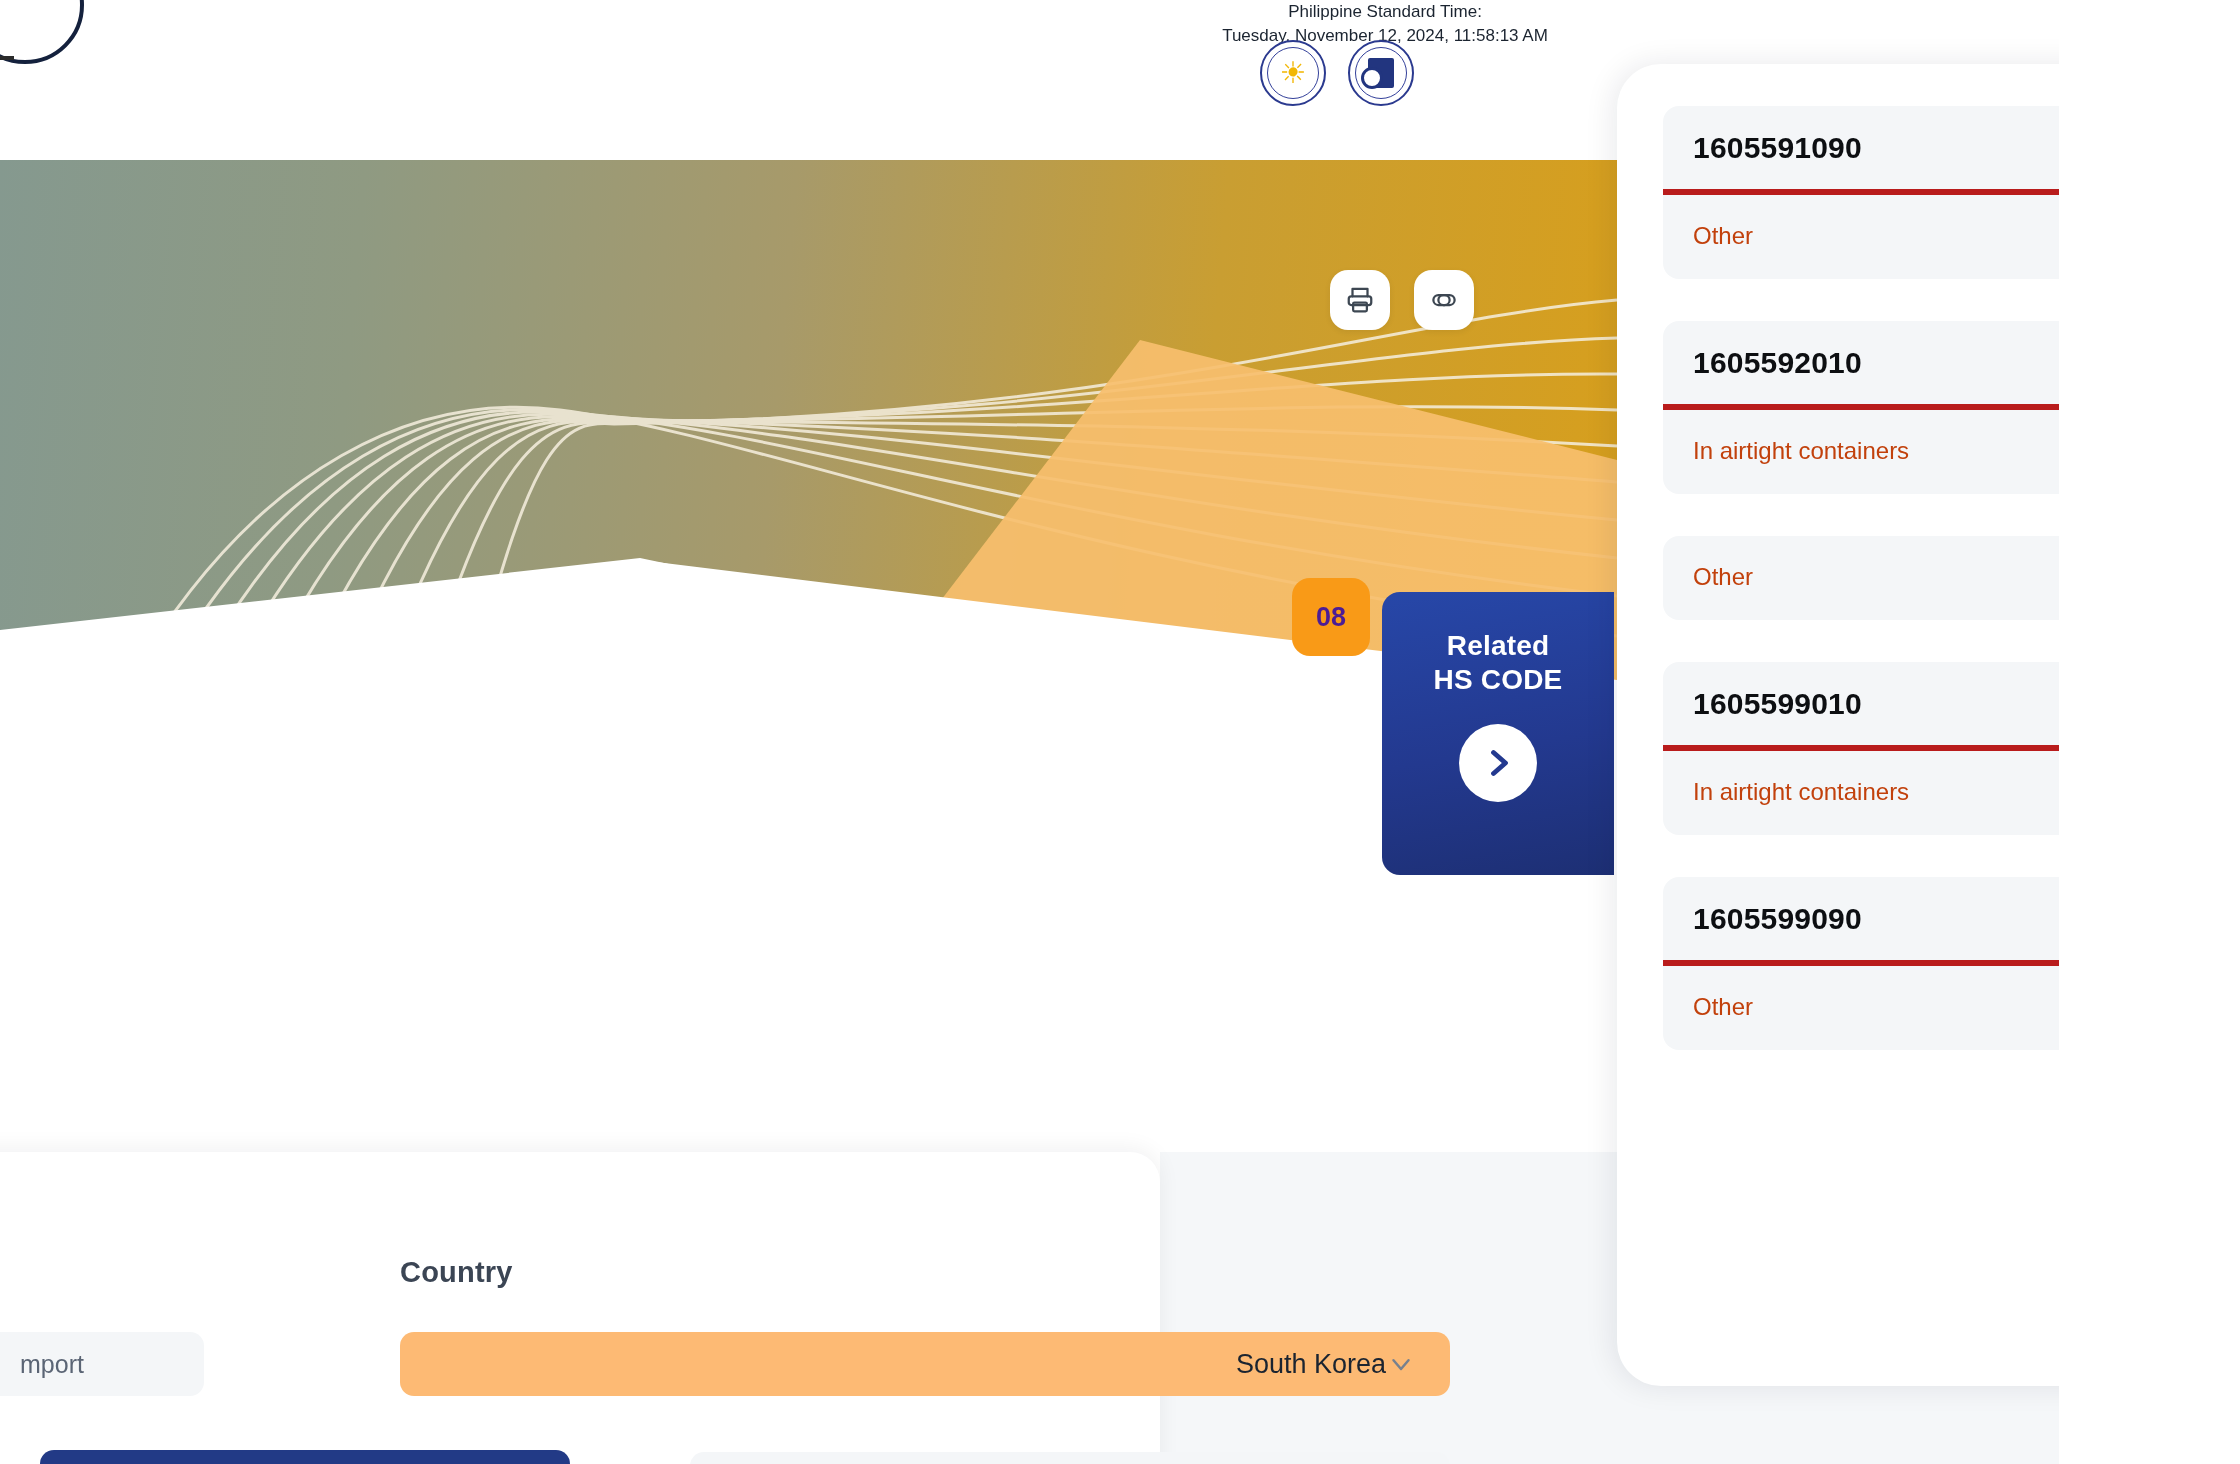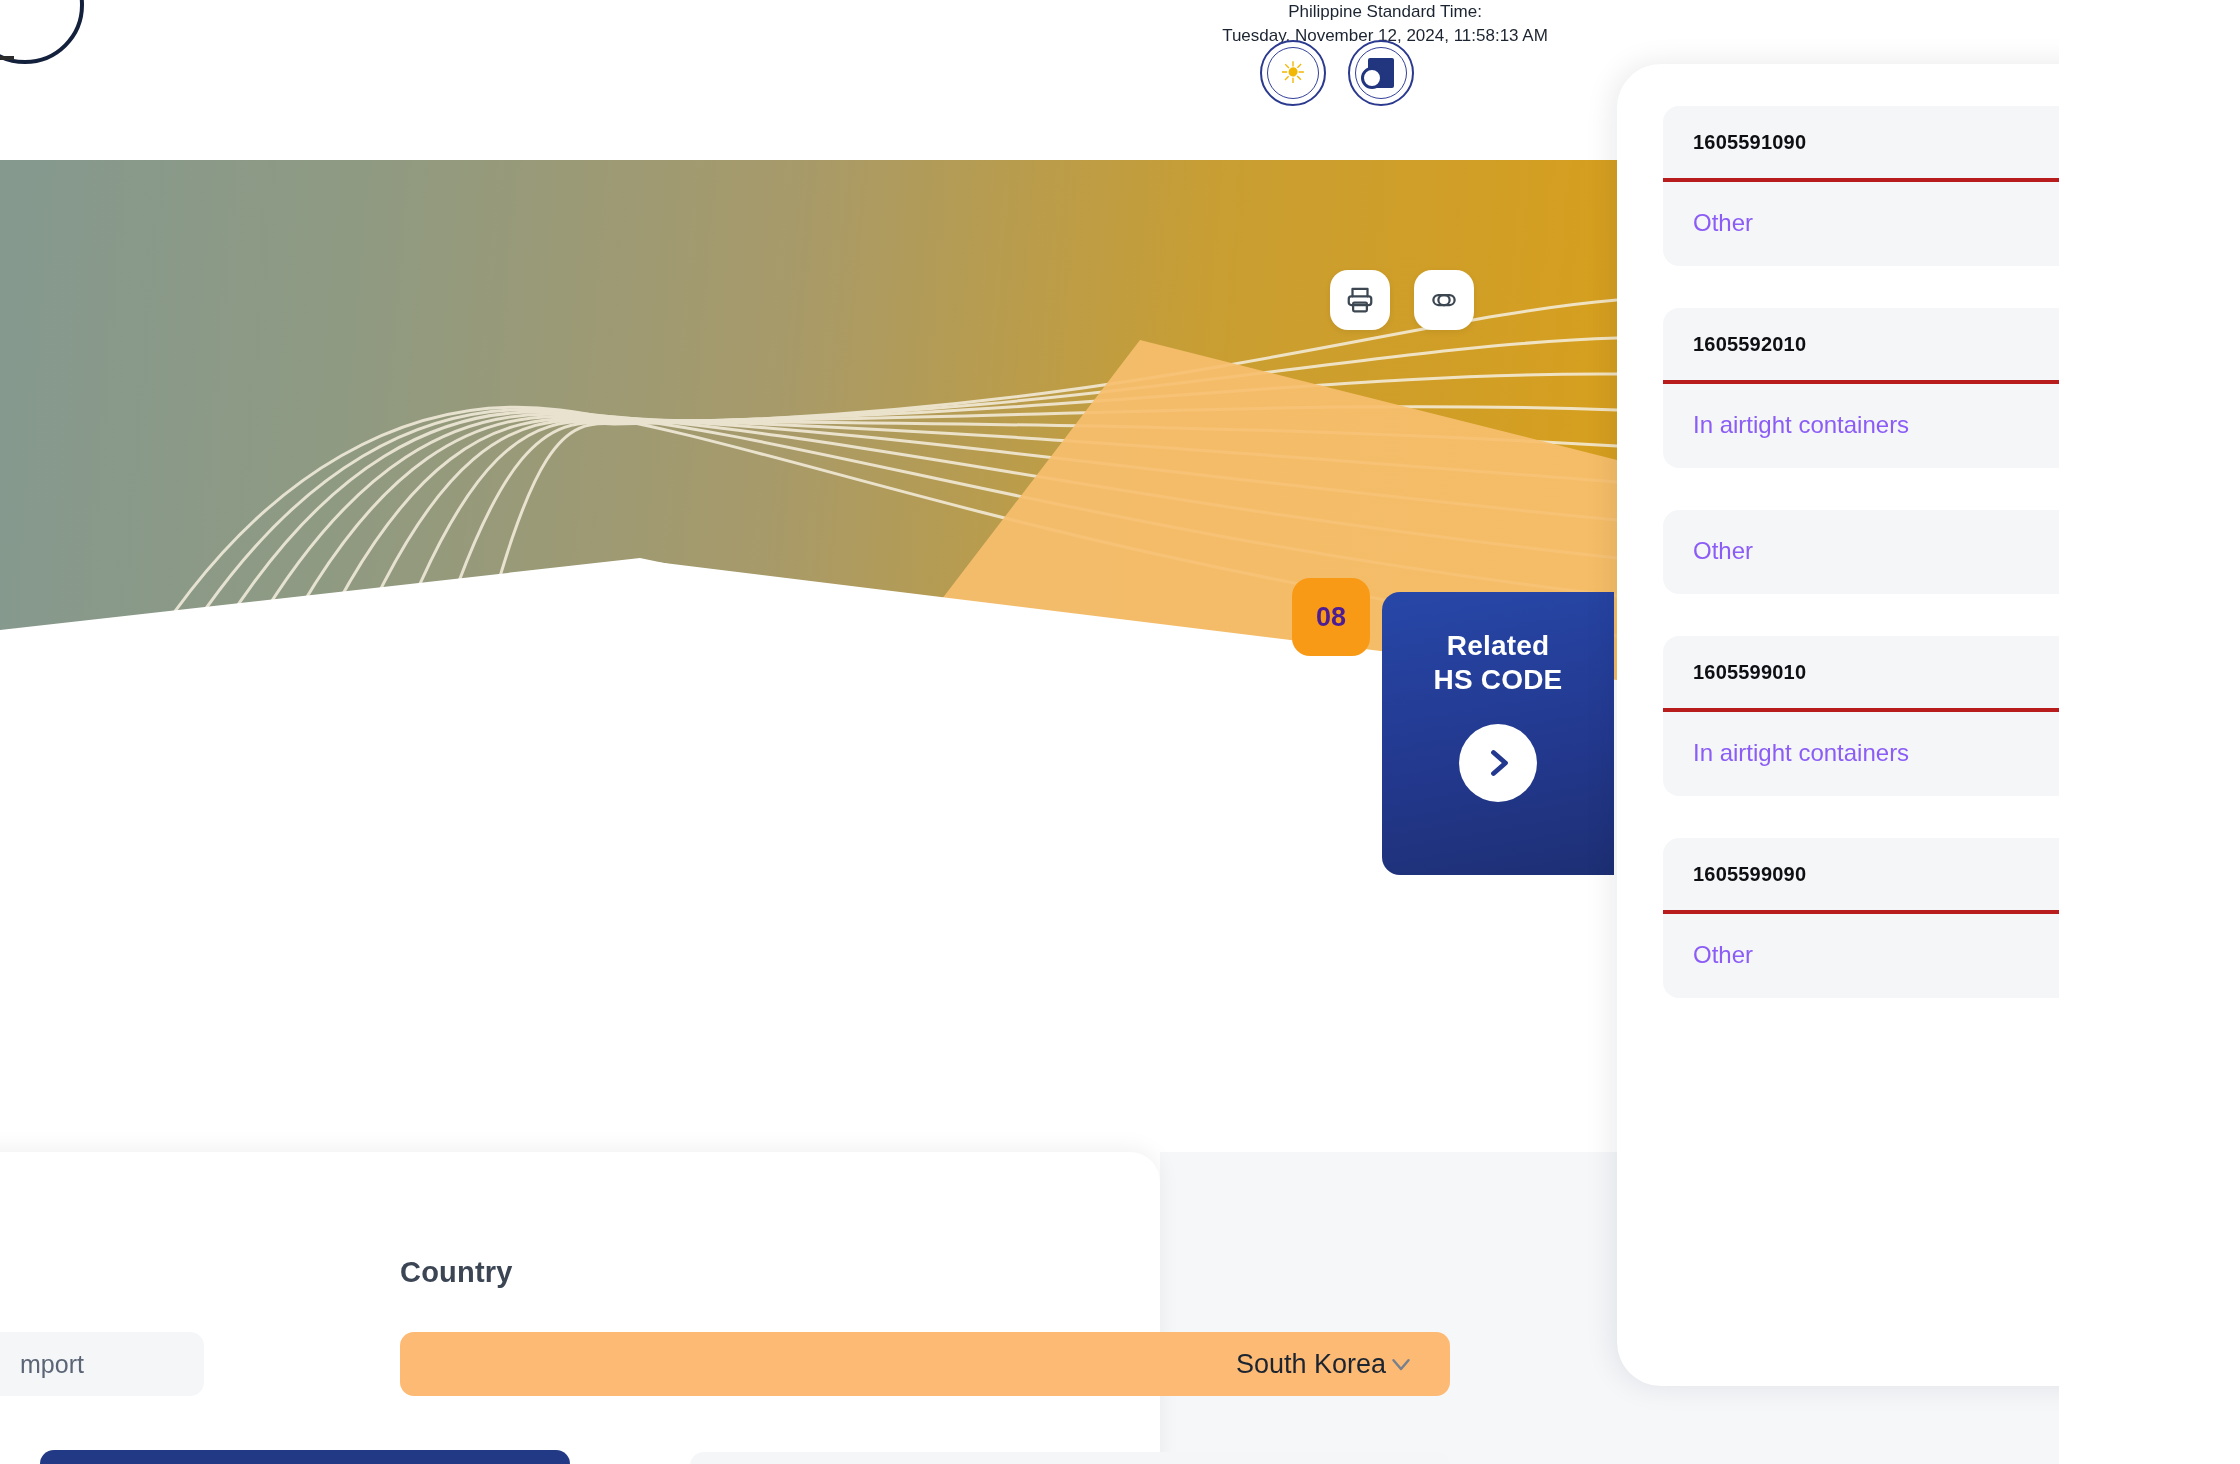--- a/index.html
+++ b/index.html
@@ -120,26 +120,26 @@
     box-shadow:-4px 0 30px rgba(16,24,40,0.09);
     z-index:9; overflow:hidden;
     padding:42px 46px 0 46px;
   }
   .hs-item {
     width:542px; background:#f4f6f8; border-radius:16px;
     margin-bottom:42px; overflow:hidden;
   }
   .hs-item-code {
     padding:25px 30px 24px 30px;
-    font-size:20px; font-weight:bold; color:#0d0f12; letter-spacing:0.2px;
-    border-bottom:4px solid #b91c1c;
+    font-size:30px; font-weight:bold; color:#0d0f12; letter-spacing:0.2px;
+    border-bottom:6px solid #b91c1c;
   }
   .hs-item-desc {
     padding:27px 30px 29px 30px;
-    font-size:24px; color:#8b5cf6; font-weight:normal;
+    font-size:24px; color:#c2410c; font-weight:normal;
   }
 
   
   .form-card {
     position:absolute; left:-220px; top:1152px; width:1380px; height:400px;
     background:#ffffff; border-radius:30px;
     box-shadow:0 -4px 22px rgba(16,24,40,0.06);
     z-index:4;
   }
   .field-import {

